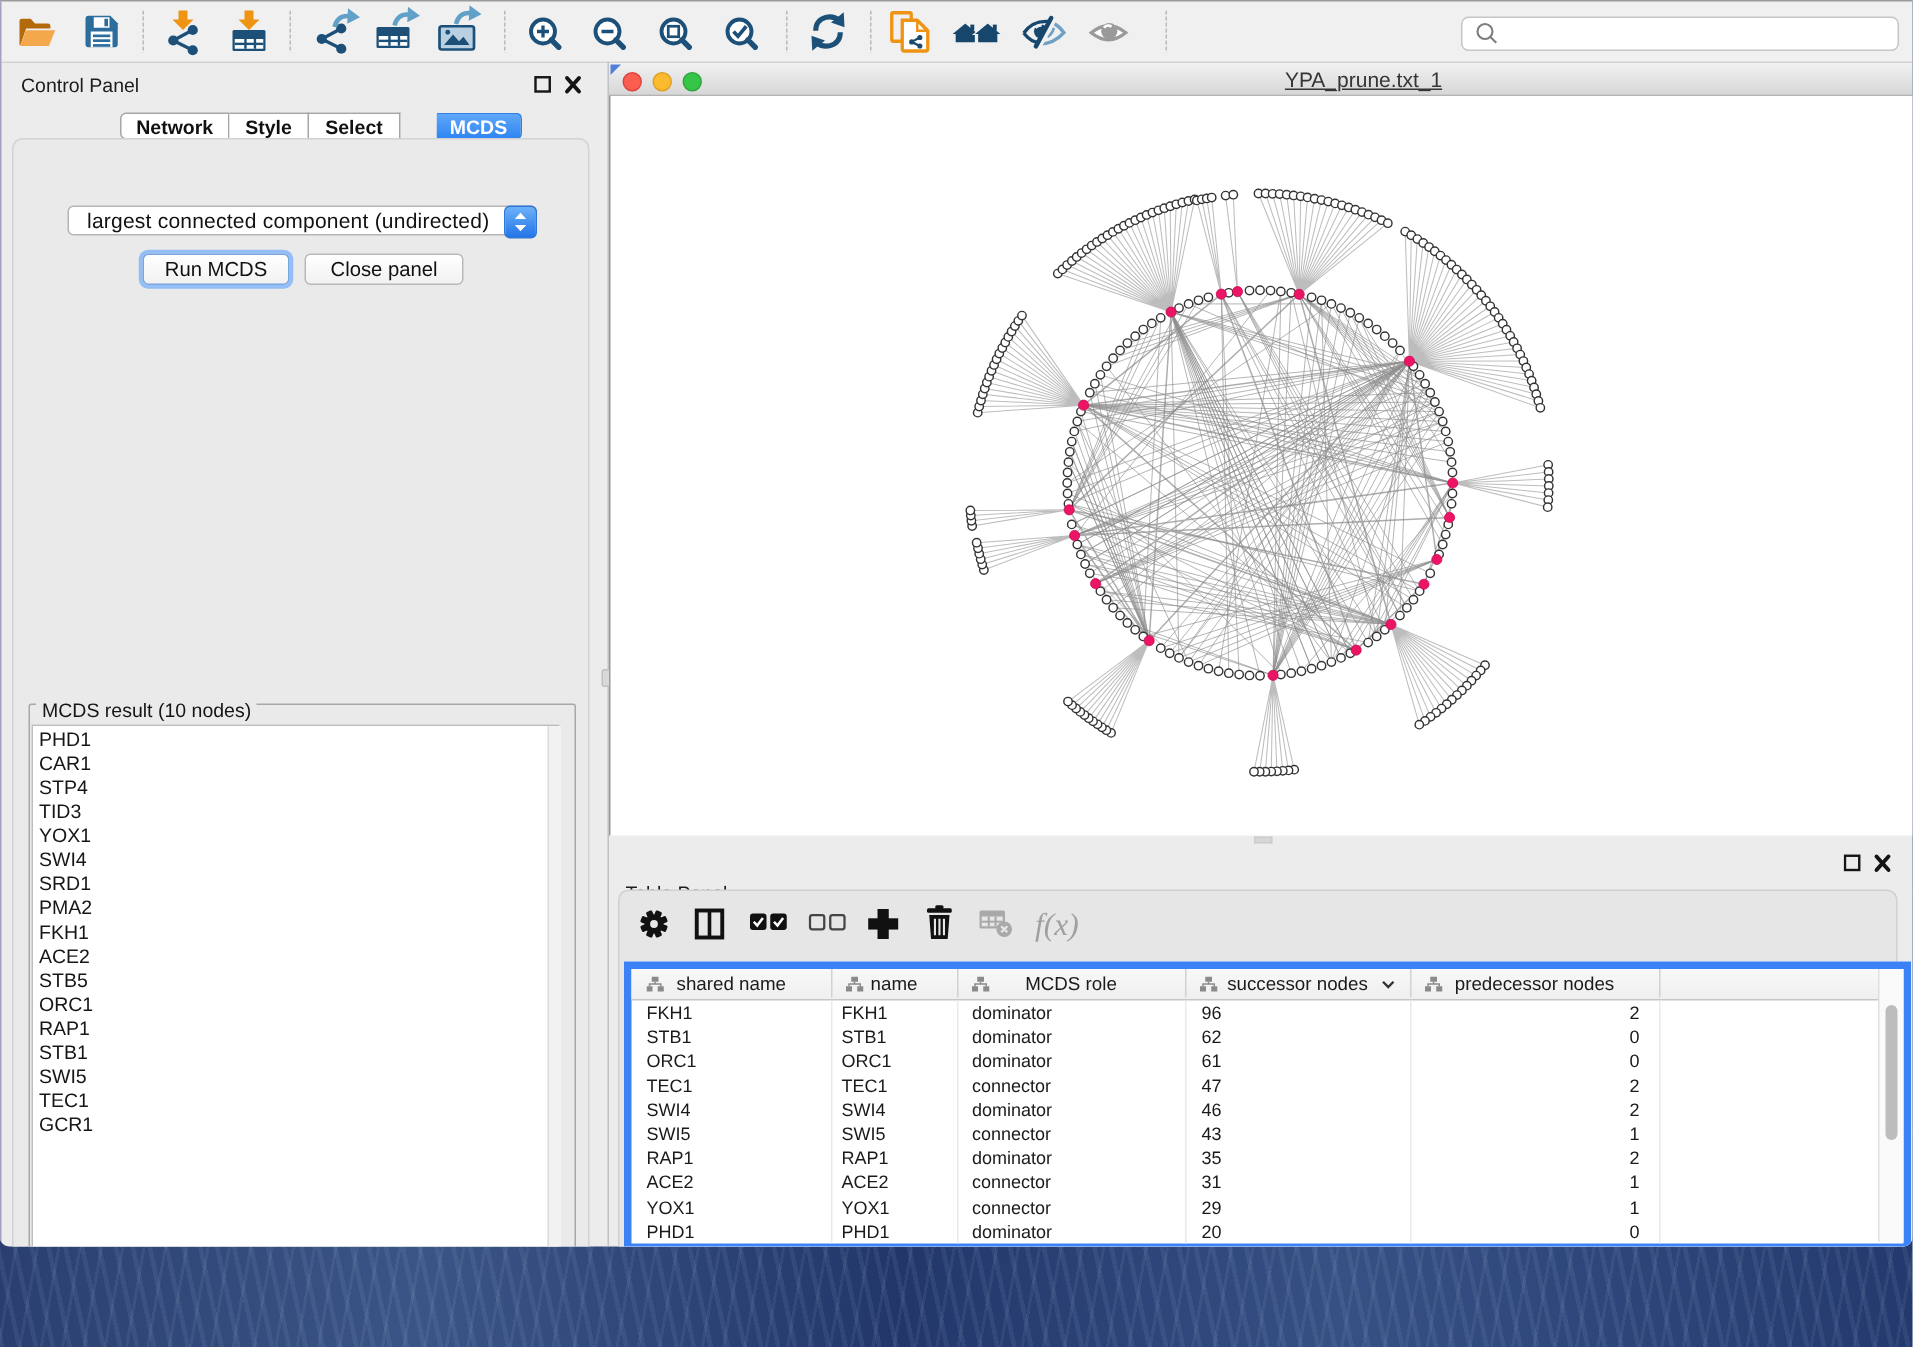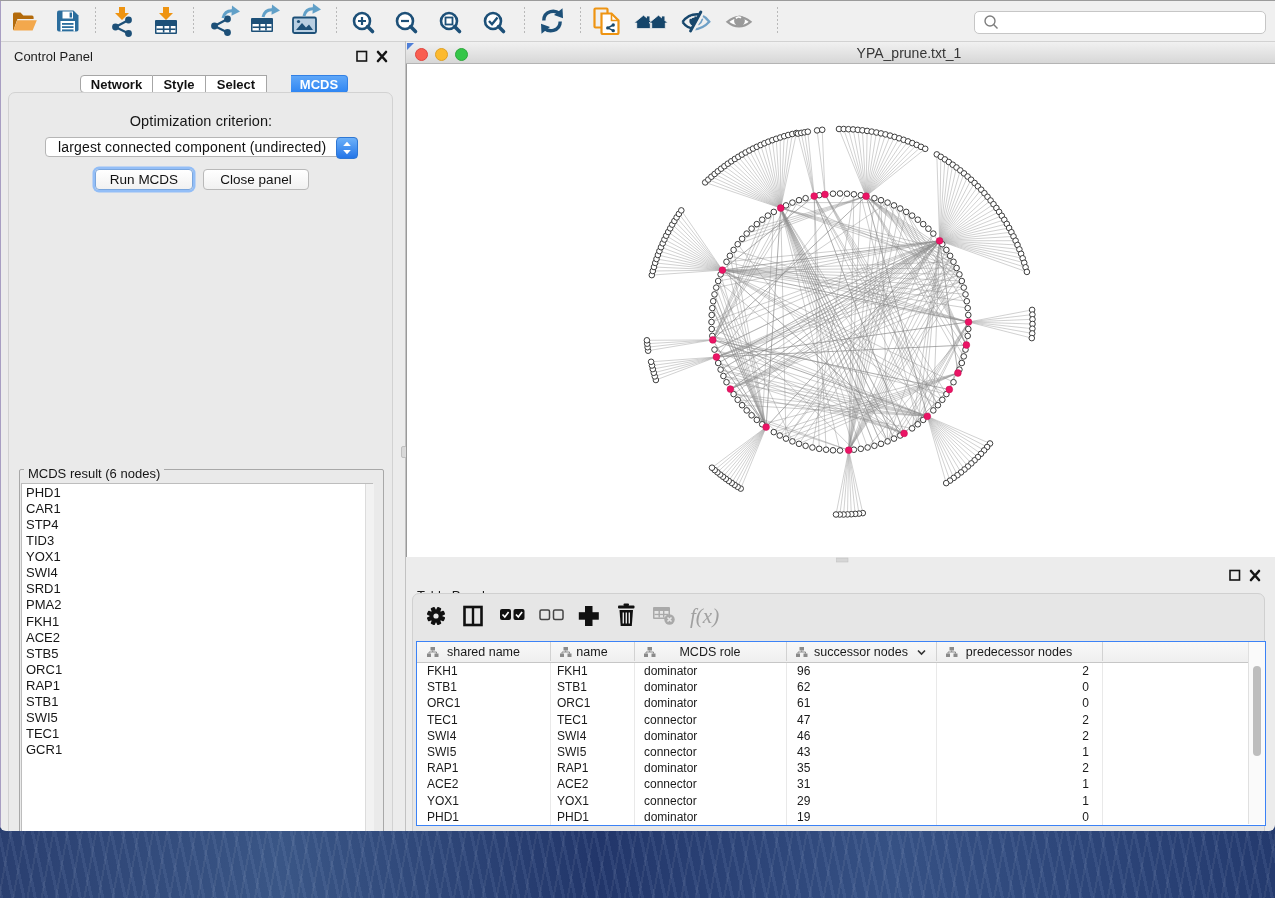--- a/index.html
+++ b/index.html
@@ -52,29 +52,29 @@
     border:1px solid #bdbdbd;font-size:13px;color:#161616;line-height:16.07px;
     padding:1px 0 0 4px;box-sizing:border-box;}
   #mcdsscroll{position:absolute;left:365px;top:484px;width:8px;height:347px;background:#f2f2f2;
     border-left:1px solid #dcdcdc;}
   
   #vsplit{position:absolute;left:405px;top:41px;width:1px;height:818px;background:#c2c2c2;}
   #nettitle{position:absolute;left:406px;top:42px;width:869px;height:21px;
     background:linear-gradient(#f1f1f1,#d7d7d7);border-bottom:1px solid #b4b4b4;}
   .light{position:absolute;top:5.5px;width:11px;height:11px;border-radius:50%;}
   #ntext{position:absolute;left:809px;top:45px;width:200px;text-align:center;
-    font-size:14px;color:#353535;}
+    font-size:14px;color:#353535;text-decoration:underline;}
   #canvas{position:absolute;left:406px;top:64px;width:869px;height:493px;background:#fff;
     border-left:1px solid #9a9a9a;}
   
   #tptitle{position:absolute;left:417px;top:588px;font-size:13px;color:#1c1c1c;}
   #tppanel{position:absolute;left:412px;top:593px;width:851px;height:244px;background:#e6e6e6;
     border:1px solid #d0d0d0;border-radius:7px;}
   #tbl{position:absolute;left:416px;top:641px;width:848px;height:183px;background:#fff;
-    border:1px solid #3b82f6;}
+    border:5px solid #3b82f6;}
   #thead{position:absolute;left:0;top:0;width:831px;height:20px;
     background:linear-gradient(#f8f8f8,#efefef);border-bottom:1px solid #c6c6c6;}
   .hcell{position:absolute;top:0;height:19px;border-right:1px solid #d2d2d2;
     display:flex;align-items:center;justify-content:center;font-size:12.5px;color:#1a1a1a;}
   .bcol{position:absolute;top:21px;width:1px;height:162px;background:#e9e9e9;}
   .trow{position:absolute;left:0;width:831px;height:16.2px;font-size:12px;color:#1a1a1a;}
   .c1{position:absolute;left:10px;top:1px;}
   .c2{position:absolute;left:140px;top:1px;}
   .c3{position:absolute;left:227px;top:1px;}
   .c4{position:absolute;left:380px;top:1px;width:124px;text-align:left;}
@@ -191,34 +191,33 @@
     <rect x="1" y="1.5" width="9.5" height="9.5" fill="none" stroke="#151515" stroke-width="1.6"></rect>
     <path d="M22 2 L30 11 M30 2 L22 11" stroke="#151515" stroke-width="2.6" stroke-linecap="round"></path>
   </svg>
   <div class="tabs">
     <div class="tab first" style="width:71px">Network</div>
     <div class="tab" style="width:52px">Style</div>
     <div class="tab" style="width:60px">Select</div>
     <div class="tab sel last" style="width:56px">MCDS</div>
   </div>
   <div id="cppanel"></div>
-  <div id="optlabel">Optimization criterion:</div>
   <div id="combo">
     <div class="txt">largest connected component (undirected)</div>
     <div id="spinner">
       <svg width="20" height="20">
         <path d="M6.2 8 L10 3.8 L13.8 8 Z" fill="#fff"></path>
         <path d="M6.2 12 L10 16.2 L13.8 12 Z" fill="#fff"></path>
       </svg>
     </div>
   </div>
   <div class="btn" id="runbtn">Run MCDS</div>
   <div class="btn" id="closebtn">Close panel</div>
   <div id="groupbox"></div>
-  <div id="grouptitle">MCDS result (6 nodes)</div>
+  <div id="grouptitle">MCDS result (10 nodes)</div>
   <div id="mcdslist">PHD1<br>CAR1<br>STP4<br>TID3<br>YOX1<br>SWI4<br>SRD1<br>PMA2<br>FKH1<br>ACE2<br>STB5<br>ORC1<br>RAP1<br>STB1<br>SWI5<br>TEC1<br>GCR1</div>
   <div id="mcdsscroll"></div>
 
   <div id="vsplit"></div>
   <div class="abs" style="left:400.5px;top:446px;width:5px;height:10px;background:#d9d9d9;border:1px solid #c0c0c0;border-radius:2px"></div>
   <svg class="abs" style="left:406px;top:42px;z-index:5" width="10" height="10">
     <path d="M1 1 L8 1 L1 8 Z" fill="#4f7fd8"></path>
   </svg>
   <div id="nettitle">
     <div class="light" style="left:8.5px;background:#f95e50;border:0.5px solid #e0443e"></div>
@@ -647,21 +646,21 @@
           <span class="c1">YOX1</span>
           <span class="c2">YOX1</span>
           <span class="c3">connector</span>
           <span class="c4">29</span>
           <span class="c5">1</span>
         </div>
         <div class="trow" style="top:166.79999999999998px">
           <span class="c1">PHD1</span>
           <span class="c2">PHD1</span>
           <span class="c3">dominator</span>
-          <span class="c4">19</span>
+          <span class="c4">20</span>
           <span class="c5">0</span>
         </div>
         <div class="bcol" style="left:133px"></div>
         <div class="bcol" style="left:217px"></div>
         <div class="bcol" style="left:369px"></div>
         <div class="bcol" style="left:519px"></div>
         <div class="bcol" style="left:685px"></div>
       </div>
     <div id="tscroll">
         <div id="tthumb"></div>

